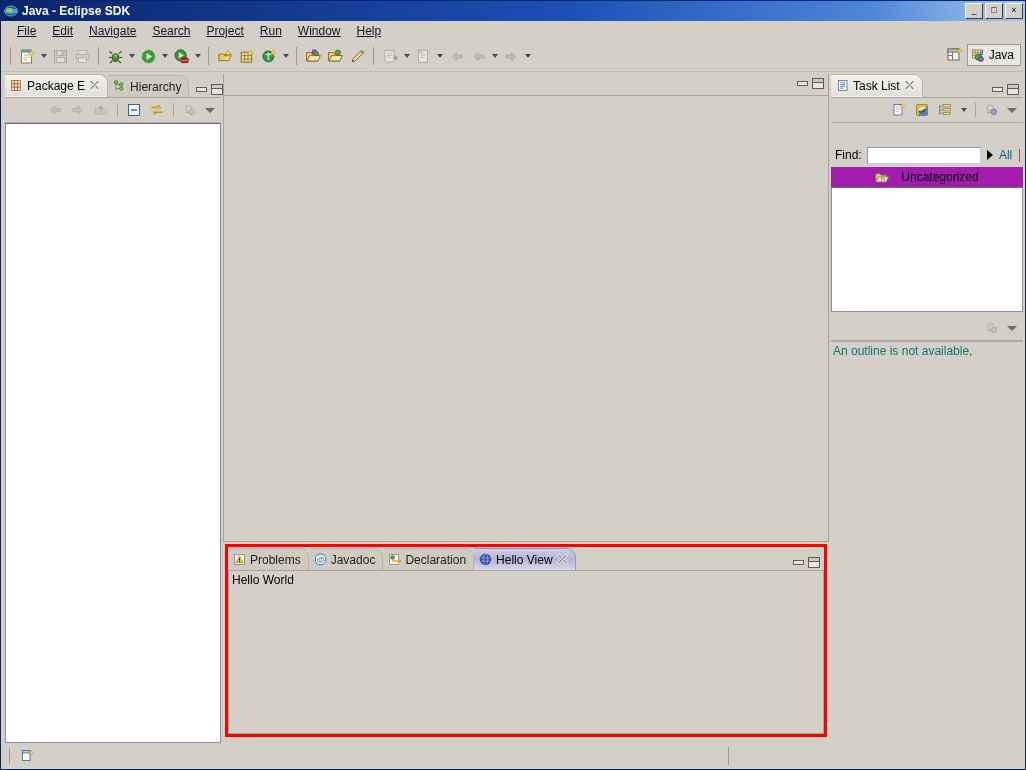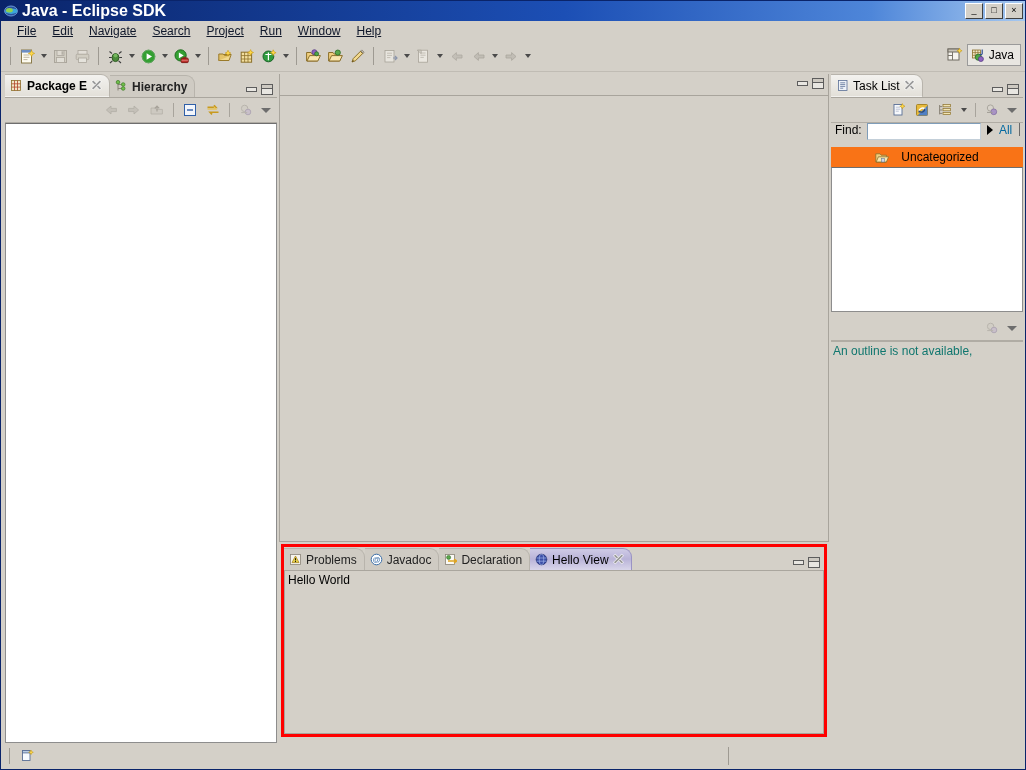--- a/index.html
+++ b/index.html
@@ -30,21 +30,21 @@
   }
   .title-icon {
     width: 14px; height: 14px;
     margin-right: 4px;
     position: relative;
     flex: 0 0 auto;
   }
   .title-text {
     color: #ffffff;
     font-weight: bold;
-    font-size: 16px;
+    font-size: 12px;
     letter-spacing: 0px;
     white-space: nowrap;
     flex: 1 1 auto;
   }
   .win-buttons { display: flex; gap: 2px; align-items: center; }
   .win-btn {
     width: 16px; height: 14px;
     background: #d4d0c8;
     border: 1px solid;
     border-color: #ffffff #404040 #404040 #ffffff;
@@ -128,21 +128,21 @@
 
   
   .workbench {
     flex: 1 1 auto;
     display: flex;
     position: relative;
     padding: 2px 2px 0 4px;
     gap: 0px;
     min-height: 0;
   }
-  .col-left { width: 272px; display: flex; flex-direction: column; flex: 0 0 auto; font-weight: bold; }
+  .col-left { width: 216px; display: flex; flex-direction: column; flex: 0 0 auto; }
   .col-center { flex: 1 1 auto; display: flex; flex-direction: column; min-width: 0; padding: 0 2px; }
   .col-right { width: 192px; display: flex; flex-direction: column; flex: 0 0 auto; }
 
   
   .folder {
     display: flex; flex-direction: column;
     background: #d4d0c8;
     min-height: 0;
   }
   .tabrow {
@@ -282,24 +282,25 @@
   }
   .editor-body {
     flex: 1 1 auto;
     background: #d4d0c8;
     min-height: 0;
   }
 
   
   .find-row {
     height: 24px;
-    display: flex; align-items: flex-start;
+    display: flex; align-items: center;
     gap: 5px;
     padding: 0 3px 0 4px;
     background: #d4d0c8;
+    margin-top: 20px;
   }
   .find-label { font-size: 12px; color: #000; }
   .find-input {
     flex: 1 1 auto;
     height: 17px;
     background: #ffffff;
     border: 1px solid;
     border-color: #7f9db9 #c3cfd9 #c3cfd9 #7f9db9;
     font-family: "Liberation Sans", sans-serif;
     font-size: 11px;
@@ -321,21 +322,21 @@
   .find-all {
     color: #0369a1; font-size: 12px;
     cursor: default;
   }
   .find-bar { width: 1px; height: 13px; background: #6a6a6a; margin-left: 2px; }
 
   .uncat-row {
     height: 20px;
     display: flex; align-items: center; justify-content: center;
     gap: 12px;
-    background: #f97316;
+    background: #a21caf;
     font-size: 12px;
   }
 
   .outline-text {
     padding: 2px 2px 0 2px;
     font-size: 12px; color: #0f766e;
     background: #d4d0c8;
     border-top: 1px solid #b0aca4;
   }
 

